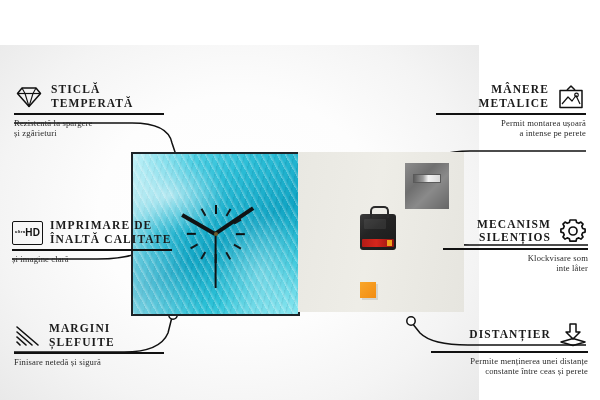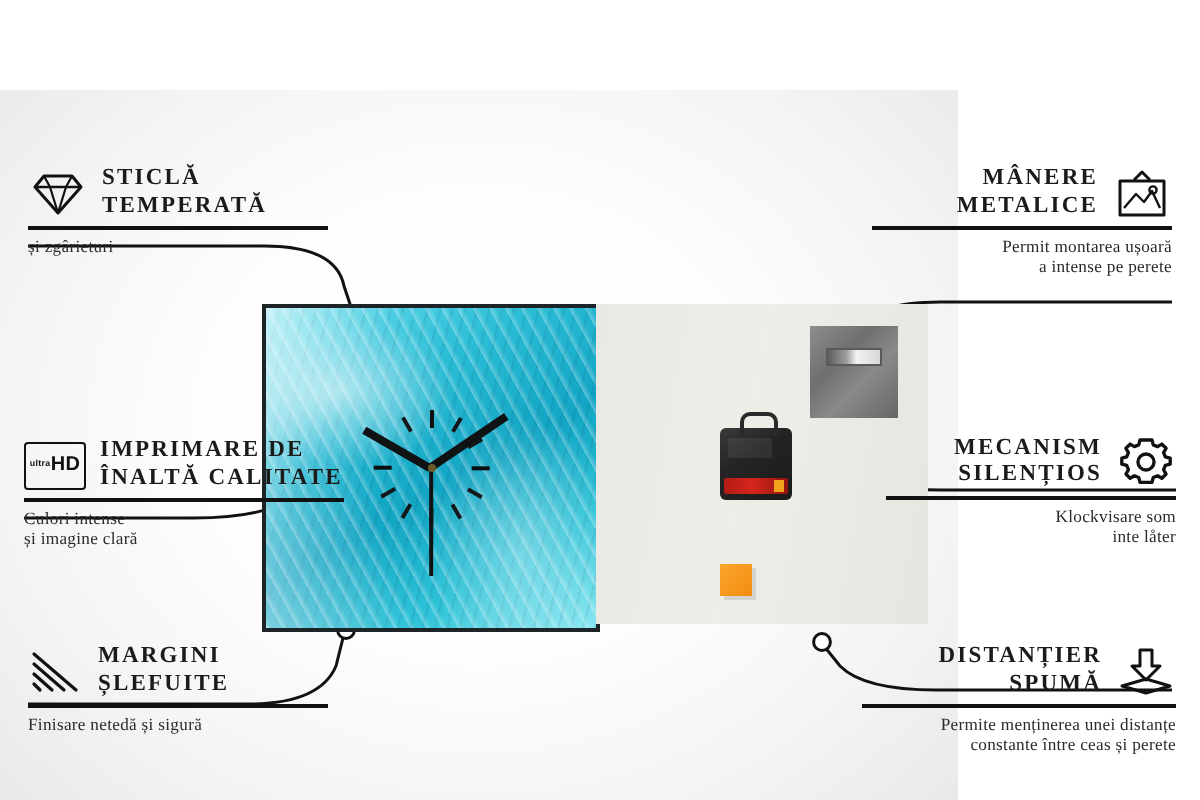--- a/index.html
+++ b/index.html
@@ -208,38 +208,38 @@
           <path d="M8,3 L11,8.5 L15,21.5 L19,8.5 L22,3" stroke-width="1.1"></path>
         </g>
       </svg>
       <div>
         <div class="ttl">STICLĂ</div>
         <div class="ttl">TEMPERATĂ</div>
       </div>
     </div>
     <div class="rule"></div>
     <div class="sub">
+      <div>Rezistentă la spargere</div>
       <div>și zgârieturi</div>
     </div>
   </div>
 
   <div class="feat left" style="left:12px;top:174px;width:160px;">
     <div class="head">
       <div class="hdbox ico">
         <span class="u">ultra</span>
         <span class="h">HD</span>
       </div>
       <div>
         <div class="ttl">IMPRIMARE DE</div>
         <div class="ttl">ÎNALTĂ CALITATE</div>
       </div>
     </div>
     <div class="rule"></div>
     <div class="sub">
-      <div>Culori intense</div>
       <div>și imagine clară</div>
     </div>
   </div>
 
   <div class="feat left" style="left:14px;top:277px;width:150px;">
     <div class="head">
       <svg class="ico" width="28" height="24" viewBox="0 0 28 24">
         <g stroke="#111" stroke-width="1.6" stroke-linecap="round">
           <line x1="3" y1="3" x2="24" y2="21"></line>
           <line x1="3" y1="8" x2="18" y2="21"></line>
@@ -297,21 +297,20 @@
     <div class="sub">
       <div>Klockvisare som</div>
       <div>inte låter</div>
     </div>
   </div>
 
   <div class="feat right" style="left:431px;top:277px;width:157px;">
     <div class="head">
       <div>
         <div class="ttl">DISTANȚIER</div>
-        <div class="ttl">SPUMĂ</div>
       </div>
       <svg class="ico" width="30" height="26" viewBox="0 0 30 26">
         <g fill="none" stroke="#111" stroke-width="1.5" stroke-linejoin="round">
           <path d="M12,2 L18,2 L18,10 L22,10 L15,17 L8,10 L12,10 Z"></path>
           <path d="M15,16.5 L27,20 L15,23.5 L3,20 Z"></path>
         </g>
       </svg>
     </div>
     <div class="rule"></div>
     <div class="sub">

